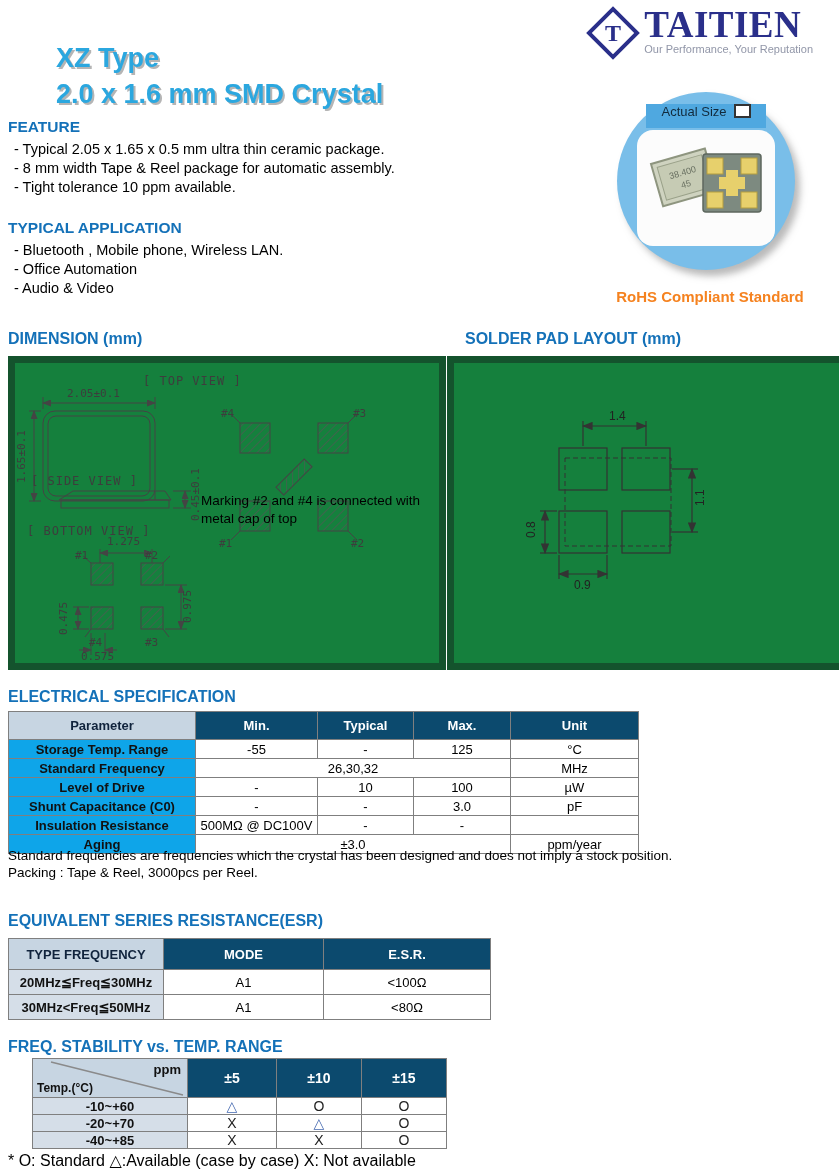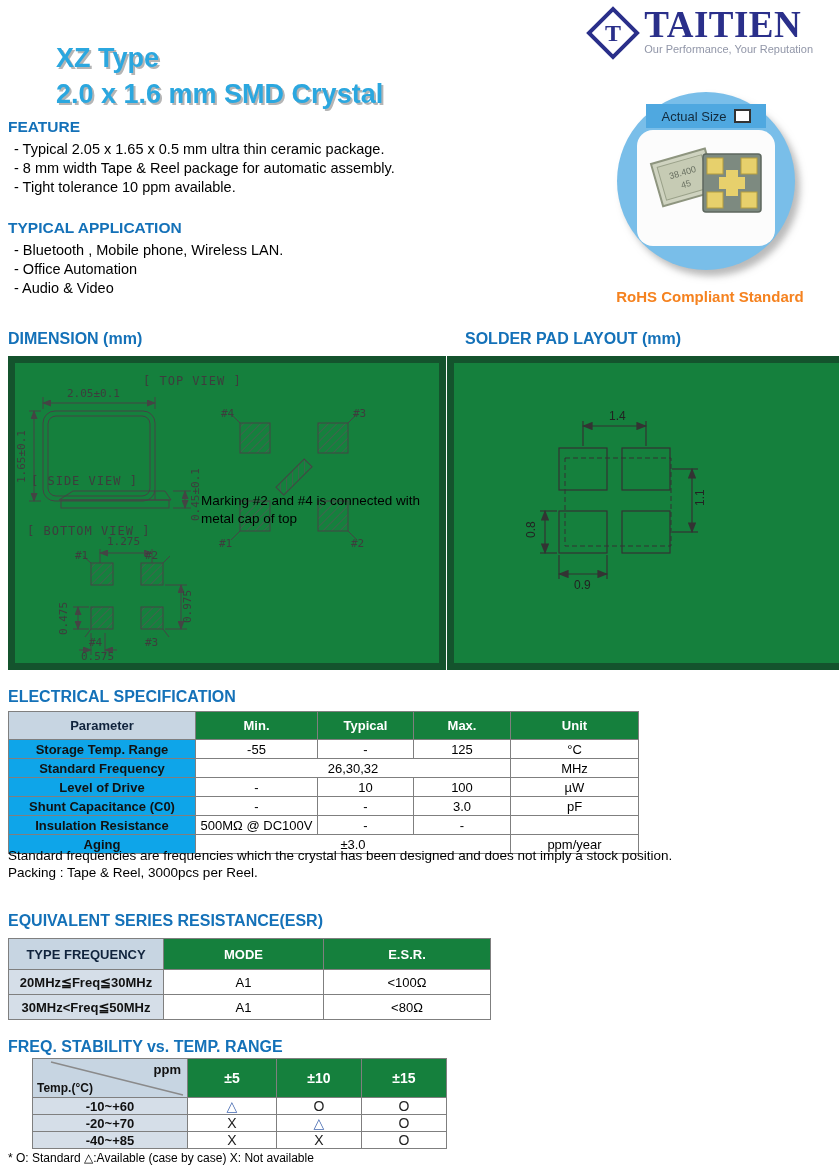--- a/index.html
+++ b/index.html
@@ -22,41 +22,41 @@
   .sec-head{position:absolute;font-weight:bold;font-size:15.5px;color:#1471B8;}
   .list{position:absolute;font-size:14.5px;line-height:19px;color:#000;}
   .list div{white-space:pre;}
 
   
   .badge-circle{position:absolute;left:617px;top:92px;width:178px;height:178px;
                 border-radius:50%;background:#79BEE9;box-shadow:5px 6px 7px rgba(130,130,130,.55);}
   .badge-inner{position:absolute;left:20px;top:38px;width:138px;height:116px;
                background:#fcfcfc;border-radius:16px;}
   .badge-band{position:absolute;left:29px;top:12px;width:120px;height:24px;background:#4FA8E0;
-              display:flex;align-items:center;justify-content:center;gap:7px;
+              display:flex;justify-content:center;gap:7px;
               font-size:13px;color:#122a3c;}
   .size-box{width:13px;height:10px;background:#fff;border:2px solid #333;display:inline-block;}
   .rohs{position:absolute;left:585px;top:288px;width:250px;text-align:center;
         font-size:15px;font-weight:bold;color:#F5821F;}
 
   
   .panel{position:absolute;border:7px solid #14532d;background:#15803d;}
   #dim-panel{left:8px;top:356px;width:424px;height:300px;}
   #pad-panel{left:447px;top:356px;width:388px;height:300px;}
   .cad{font-family:"DejaVu Sans Mono",monospace;font-size:11px;fill:#3d3d3d;}
   .cadlab{font-family:"DejaVu Sans Mono",monospace;font-size:12px;fill:#3d3d3d;letter-spacing:1px;}
   .note-txt{font-family:"Liberation Sans",sans-serif;font-size:13.5px;fill:#000;}
   .dimnum{font-family:"Liberation Sans",sans-serif;font-size:12px;fill:#222;}
 
   
   table.tbl{border-collapse:collapse;table-layout:fixed;position:absolute;background:#fff;
             font-size:13px;}
   table.tbl td{border:1px solid #7f7f7f;text-align:center;padding:0;overflow:hidden;white-space:nowrap;}
   table.tbl{border:1px solid #333;}
-  td.black{background:#15803d;color:#fff;font-weight:bold;}
+  td.black{background:#0c4a6e;color:#fff;font-weight:bold;}
   td.param-h{background:#C7D5E2;font-weight:bold;color:#10233c;}
   td.label-cell{background:#0ea5e9;font-weight:bold;color:#111;text-align:left;padding-left:10px;}
   td.label-center{background:#D5DEE8;font-weight:bold;color:#111;text-align:center;}
 
   #spec-table{left:8px;top:711px;width:630px;}
   #spec-table tr{height:19px;}
   #spec-table tr.hrow{height:28px;}
 
   .notes{position:absolute;left:8px;top:847px;font-size:13.5px;line-height:17px;color:#000;}
 
@@ -68,21 +68,21 @@
   #stab-table tr{height:17px;}
   #stab-table tr.hrow{height:38px;}
   #stab-table td.black{font-size:14px;}
   td.diag{background:#C7D5E2;position:relative;padding:0;}
   .diag-wrap{position:relative;width:100%;height:38px;}
   .diag-wrap svg{position:absolute;left:0;top:0;}
   .corner-top{position:absolute;right:6px;top:3px;font-weight:bold;font-size:13px;color:#111;}
   .corner-bottom{position:absolute;left:4px;bottom:2px;font-weight:bold;font-size:12px;color:#111;}
   .sym{font-size:14px;color:#222;}
   .sym.tri{color:#4468B0;}
-  .footnote{position:absolute;left:8px;top:1151px;font-size:12px;color:#000;}
+  .footnote{position:absolute;left:8px;top:1151px;font-size:16px;color:#000;}
 </style>
 </head>
 <body>
 
 <div class="page">
 
   <div class="logo">
     <div class="logo-mark">
       <span>T</span>
     </div>

